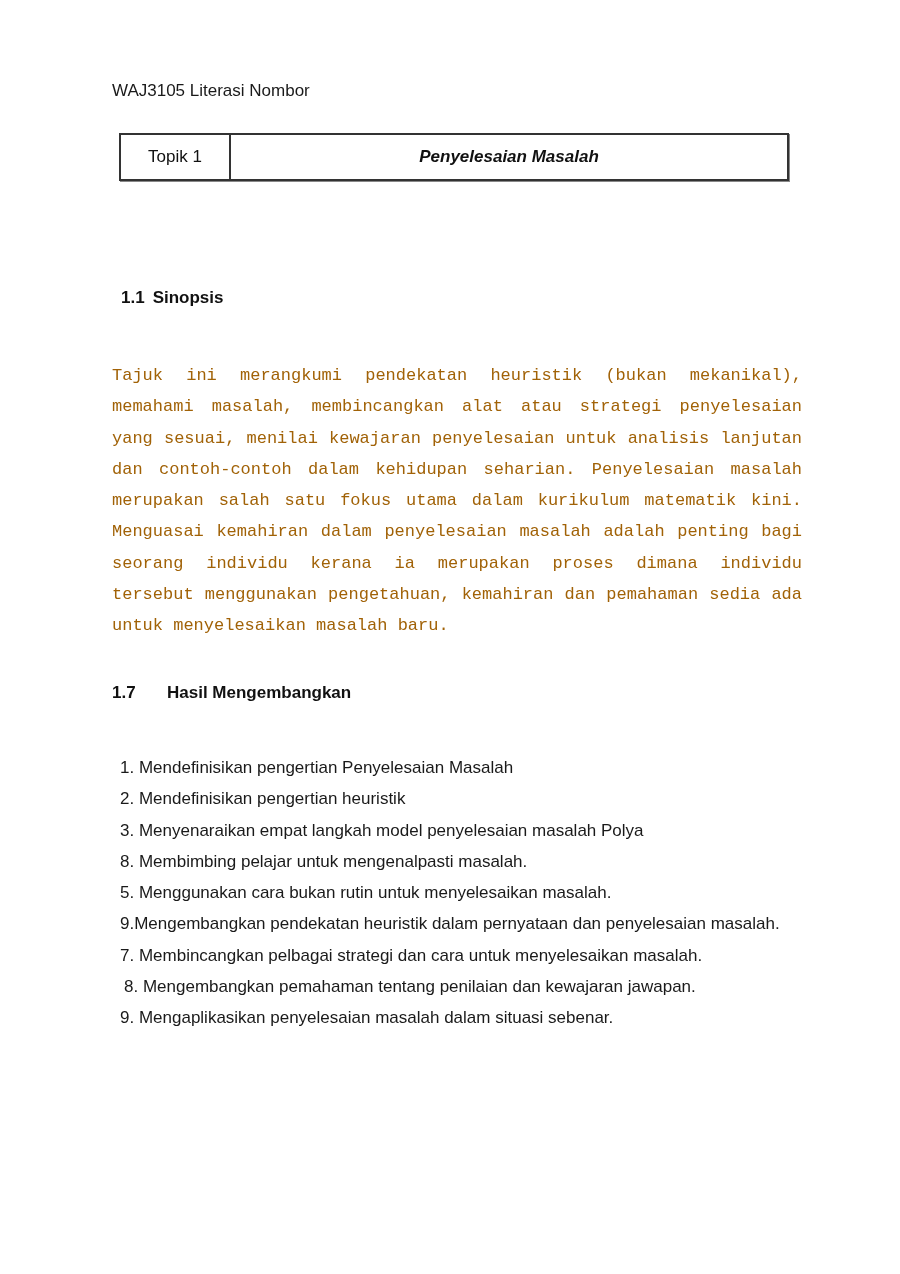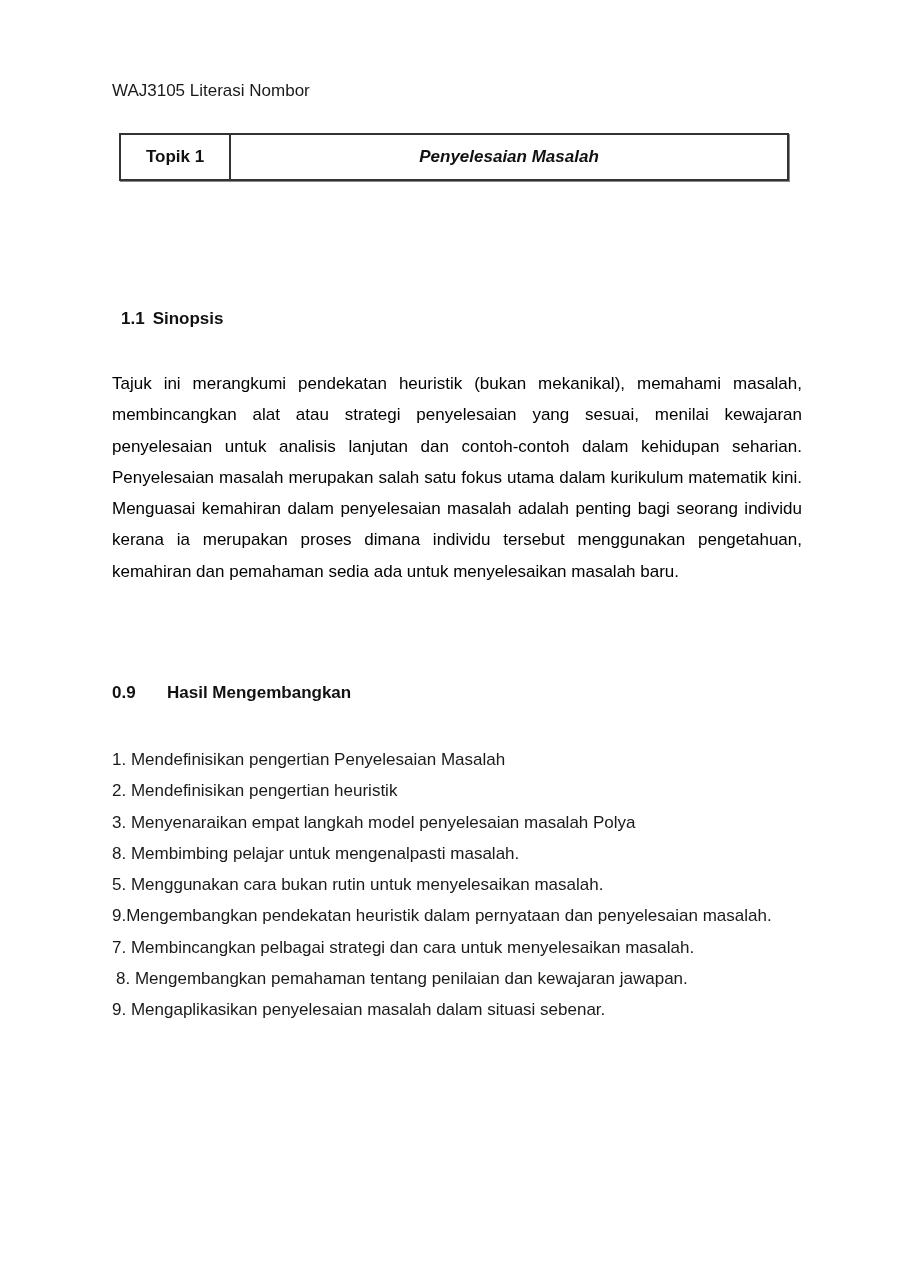--- a/index.html
+++ b/index.html
@@ -39,63 +39,64 @@
       box-sizing: border-box;
       display: flex;
       box-shadow: 1px 1px 0 #888;
     }
     .topic-cell-label {
       width: 108px;
       border-right: 2px solid #333333;
       display: flex;
       align-items: center;
       justify-content: center;
-      font-weight: bold;
+      font-weight: normal;
       font-size: 17px;
       text-align: center;
     }
     .topic-cell-title {
       flex: 1;
       display: flex;
       align-items: center;
       justify-content: center;
       font-weight: bold;
       font-size: 17px;
       font-style: italic;
     }
     .section-heading {
       position: absolute;
       font-weight: bold;
       font-size: 17px;
       line-height: 22px;
     }
-    .sec1 { left: 121px; top: 308px; }
+    .sec1 { left: 121px; top: 287px; }
     .sec2 { left: 112px; top: 682px; }
     .sec-num { display: inline-block; }
     .sec1 .sec-num { margin-right: 8px; }
     .sec2 .sec-num { width: 55px; }
     .paragraph {
       position: absolute;
       left: 112px;
-      top: 368px;
+      top: 360px;
       width: 690px;
       font-size: 17px;
       line-height: 31.3px;
       text-align: justify;
-      color: #000000;
+      color: #a16207;
+      font-family: Liberation Mono, monospace;
     }
     .outcomes {
       position: absolute;
       left: 112px;
       top: 744px;
       width: 690px;
       font-size: 17px;
       line-height: 31.3px;
       color: #1a1a1a;
-      margin: 0;
+      margin: 8px;
       padding: 0;
       list-style: none;
     }
     .outcomes li {
       margin: 0;
       padding: 0;
       text-align: left;
     }
     .outcomes li.justify {
       text-align: justify;
@@ -116,21 +117,21 @@
     <div class="topic-cell-title">Penyelesaian Masalah</div>
   </div>
 
   <div class="section-heading sec1">
     <span class="sec-num">1.1</span><span>Sinopsis</span>
   </div>
 
   <div class="paragraph">Tajuk ini merangkumi pendekatan heuristik (bukan mekanikal), memahami masalah, membincangkan alat atau strategi penyelesaian yang sesuai, menilai kewajaran penyelesaian untuk analisis lanjutan dan contoh-contoh dalam kehidupan seharian. Penyelesaian masalah merupakan salah satu fokus utama dalam kurikulum matematik kini. Menguasai kemahiran dalam penyelesaian masalah adalah penting bagi  seorang individu kerana ia merupakan proses dimana individu tersebut menggunakan pengetahuan, kemahiran dan pemahaman sedia ada untuk menyelesaikan masalah baru.</div>
 
   <div class="section-heading sec2">
-    <span class="sec-num">0.9</span><span>Hasil Mengembangkan</span>
+    <span class="sec-num">1.7</span><span>Hasil Mengembangkan</span>
   </div>
 
   <ul class="outcomes">
     <li>1. Mendefinisikan pengertian Penyelesaian Masalah</li>
     <li>2. Mendefinisikan pengertian heuristik</li>
     <li>3. Menyenaraikan empat langkah model penyelesaian masalah Polya</li>
     <li>8. Membimbing pelajar untuk mengenalpasti masalah.</li>
     <li>5. Menggunakan cara bukan rutin untuk menyelesaikan masalah.</li>
     <li class="justify">9.Mengembangkan pendekatan heuristik dalam pernyataan dan penyelesaian masalah.</li>
     <li>7. Membincangkan pelbagai strategi dan cara untuk menyelesaikan masalah.</li>

